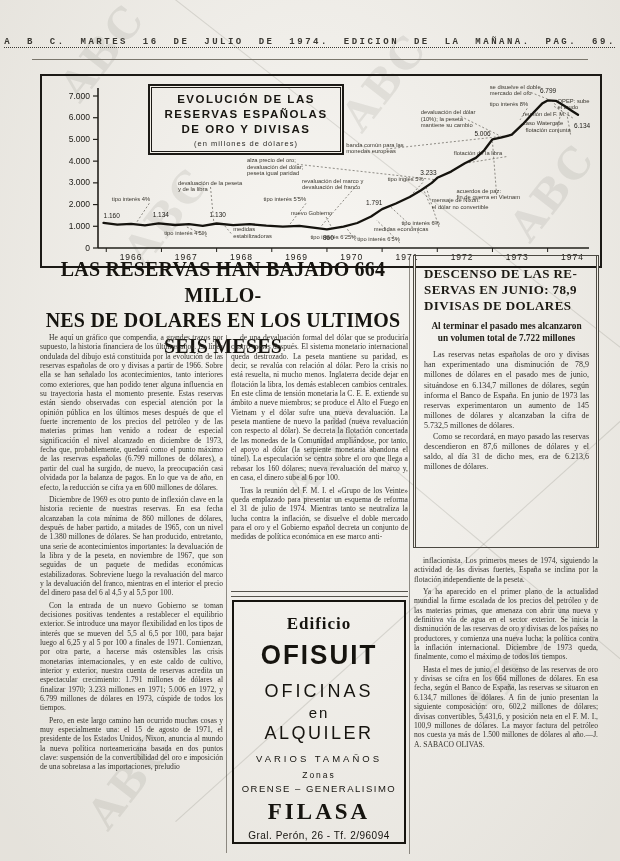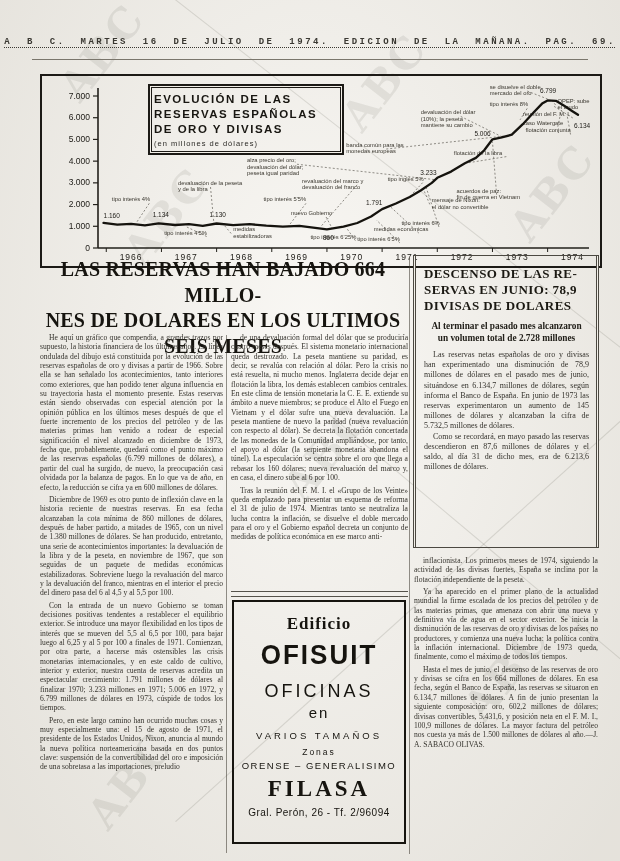--- a/index.html
+++ b/index.html
@@ -14,21 +14,21 @@
   
   .header{position:absolute;top:37px;left:0;width:100%;text-align:center;
     font-family:Liberation Mono, monospace;font-weight:bold;font-size:9px;letter-spacing:2.5px;
     word-spacing:7px;color:#3a3832;text-decoration:underline dotted 1px;text-underline-offset:3px;}
   .topline{position:absolute;top:59px;left:32px;width:556px;border-top:1px solid #7a766c;}
   
   .chart{position:absolute;left:40px;top:74px;width:558px;height:190px;border:2px solid #1c1a16;}
   .chart svg{position:absolute;left:0;top:0;}
   .chart-title{position:absolute;left:106px;top:8px;width:184px;border:2px solid #1c1a16;
     box-shadow:inset 0 0 0 1px #f3f0e9, inset 0 0 0 2px #1c1a16;
-    padding:6px 4px 5px 4px;text-align:left;font-family:"Liberation Sans",sans-serif;pointer-events:none;}
+    padding:6px 4px 5px 4px;text-align:center;font-family:"Liberation Sans",sans-serif;pointer-events:none;}
   .chart-title .tl{font-weight:bold;font-size:11.5px;letter-spacing:1.5px;line-height:15px;color:#181611;}
   .chart-title .ts{font-size:7.5px;letter-spacing:1px;margin-top:2px;color:#2b2a26;}
   
   .headline{position:absolute;left:38px;top:257px;width:370px;text-align:center;
     font-family:"Liberation Serif",serif;font-weight:bold;color:#16140f;
     font-size:20px;line-height:23.5px;letter-spacing:.2px;transform:scaleY(1.08);transform-origin:top;}
   
   .col{position:absolute;overflow:hidden;text-align:justify;font-size:7.6px;line-height:9.35px;
     color:#34322c;}
   .col p{margin:0 0 3px 0;text-indent:9px;}
@@ -216,34 +216,35 @@
     <p>de una devaluación formal del dólar que se produciría cuatro meses después. El sistema monetario internacional queda destrozado. La peseta mantiene su paridad, es decir, se revalúa con relación al dólar. Pero la crisis no está resuelta, ni mucho menos. Inglaterra decide dejar en flotación la libra, los demás establecen cambios centrales. En este clima de tensión monetaria la C. E. E. extiende su ámbito a nueve miembros; se produce el Alto el Fuego en Vietnam y el dólar sufre una nueva devaluación. La peseta mantiene de nuevo la paridad (nueva revaluación con respecto al dólar). Se decreta la flotación concertada de las monedas de la Comunidad ampliándose, por tanto, el apoyo al dólar (la serpiente monetaria abandona el túnel). La especulación se centra sobre el oro que llega a rebasar los 160 dólares; nueva revaluación del marco y, en casa, el dinero sube al 6 por 100.</p>
     <p>Tras la reunión del F. M. I. el «Grupo de los Veinte» queda emplazado para presentar un esquema de reforma el 31 de julio de 1974. Mientras tanto se neutraliza la lucha contra la inflación, se disuelve el doble mercado para el oro y el Gobierno español decreta un conjunto de medidas de política económica en ese marco anti-</p>
   </div>
   <div class="hrule2"></div>
 
   <div class="ad">
     <div class="ad-l1">Edificio</div>
     <div class="ad-l2">OFISUIT</div>
     <div class="ad-l3">OFICINAS</div>
     <div class="ad-l4">en</div>
+    <div class="ad-l5">ALQUILER</div>
     <div class="ad-l6">VARIOS TAMAÑOS</div>
     <div class="ad-l7">Zonas</div>
     <div class="ad-l8">ORENSE – GENERALISIMO</div>
     <div class="ad-l9">FILASA</div>
     <div class="ad-l10">Gral. Perón, 26 - Tf. 2/96094</div>
   </div>
 
   <div class="sidebar">
     <div class="sb-title">
       <div>DESCENSO DE LAS RE-</div>
       <div>SERVAS EN JUNIO: 78,9</div>
       <div>DIVISAS DE DOLARES</div>
     </div>
-    <div class="sb-sub">Al terminar el pasado mes alcanzaron un volumen total de 2.728 millones</div>
+    <div class="sb-sub">Al terminar el pasado mes alcanzaron un volumen total de 7.722 millones</div>
     <p>Las reservas netas españolas de oro y divisas han experimentado una disminución de 78,9 millones de dólares en el pasado mes de junio, situándose en 6.134,7 millones de dólares, según informa el Banco de España. En junio de 1973 las reservas experimentaron un aumento de 145 millones de dólares y alcanzaban la cifra de 5.732,5 millones de dólares.</p>
     <p>Como se recordará, en mayo pasado las reservas descendieron en 87,6 millones de dólares y el saldo, al día 31 de dicho mes, era de 6.213,6 millones de dólares.</p>
   </div>
 
   <div class="col col3">
     <p>inflacionista. Los primeros meses de 1974, siguiendo la actividad de las divisas fuertes, España se inclina por la flotación independiente de la peseta.</p>
     <p>Ya ha aparecido en el primer plano de la actualidad mundial la firme escalada de los precios del petróleo y de las materias primas, que amenaza con abrir una nueva y definitiva vía de agua en el sector exterior. Se inicia la disminución de las reservas de oro y divisas de los países no productores, y comienza una nueva lucha: la política contra la inflación internacional. Diciembre de 1973 queda, finalmente, como el máximo de todos los tiempos.</p>
     <p>Hasta el mes de junio, el descenso de las reservas de oro y divisas se cifra en los 664 millones de dólares. En esa fecha, según el Banco de España, las reservas se situaron en 6.134,7 millones de dólares. A fin de junio presentan la siguiente composición: oro, 602,2 millones de dólares; divisas convertibles, 5.431,6, y posición neta en el F. M. I., 100,9 millones de dólares. La mayor factura del petróleo nos cuesta ya más de 1.500 millones de dólares al año.—J. A. SABACO OLIVAS.</p>
   </div>
 

